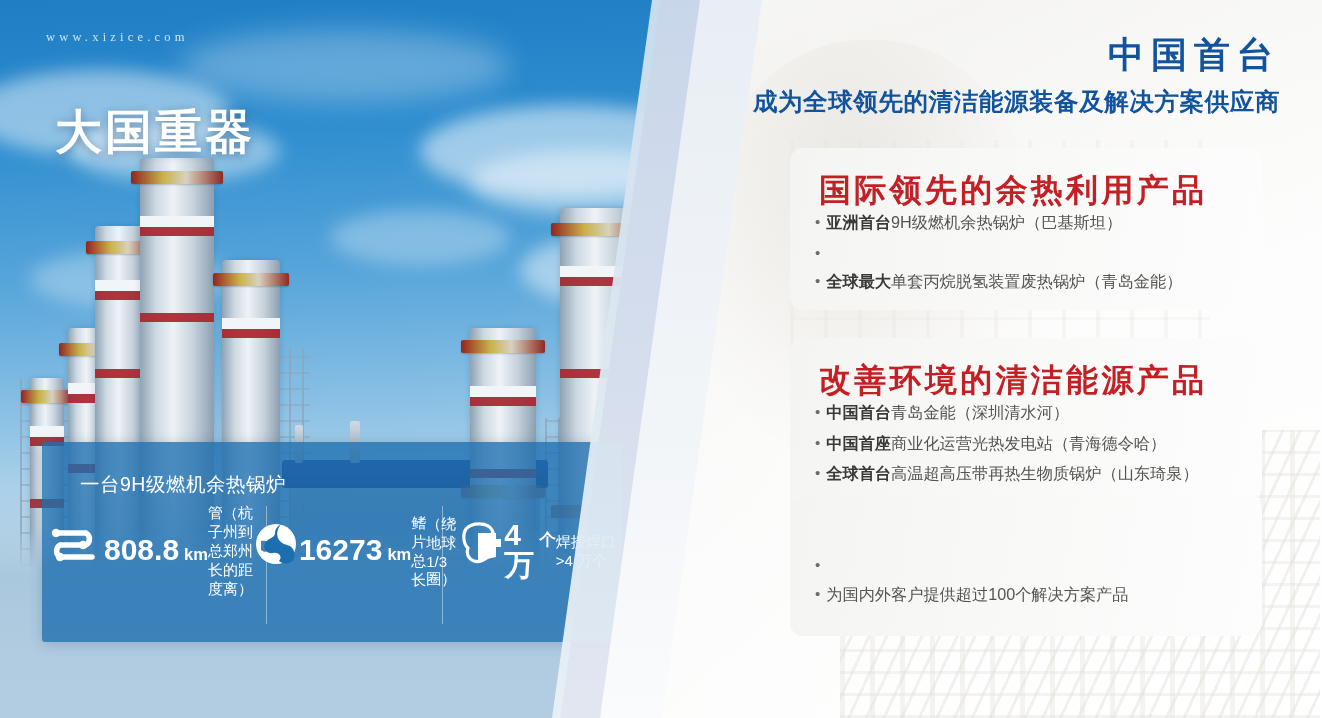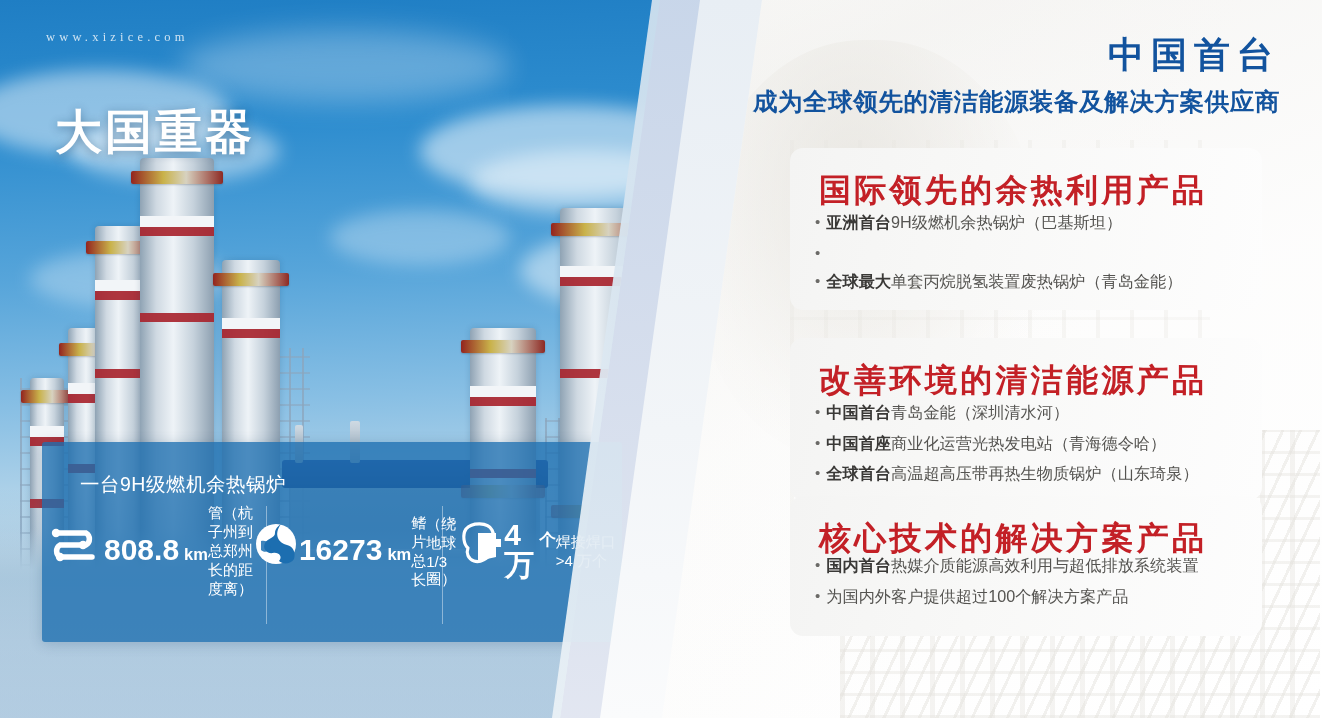--- a/index.html
+++ b/index.html
@@ -382,25 +382,23 @@
           <span><b>中国首座</b><span>商业化运营光热发电站（青海德令哈）</span></span>
         </div>
         <div class="bullet">
           <span class="dot">•</span>
           <span><b>全球首台</b><span>高温超高压带再热生物质锅炉（山东琦泉）</span></span>
         </div>
       </div>
     </div>
 
     <div class="card card3">
-      <div class="card-title">核心技术的解决方案产品</div>
       <div class="bullets">
         <div class="bullet">
           <span class="dot">•</span>
-          <span><b>国内首台</b><span>热媒介质能源高效利用与超低排放系统装置</span></span>
         </div>
         <div class="bullet">
           <span class="dot">•</span>
           <span><b></b><span>为国内外客户提供超过100个解决方案产品</span></span>
         </div>
       </div>
     </div>
   </div>
 
 </div>

